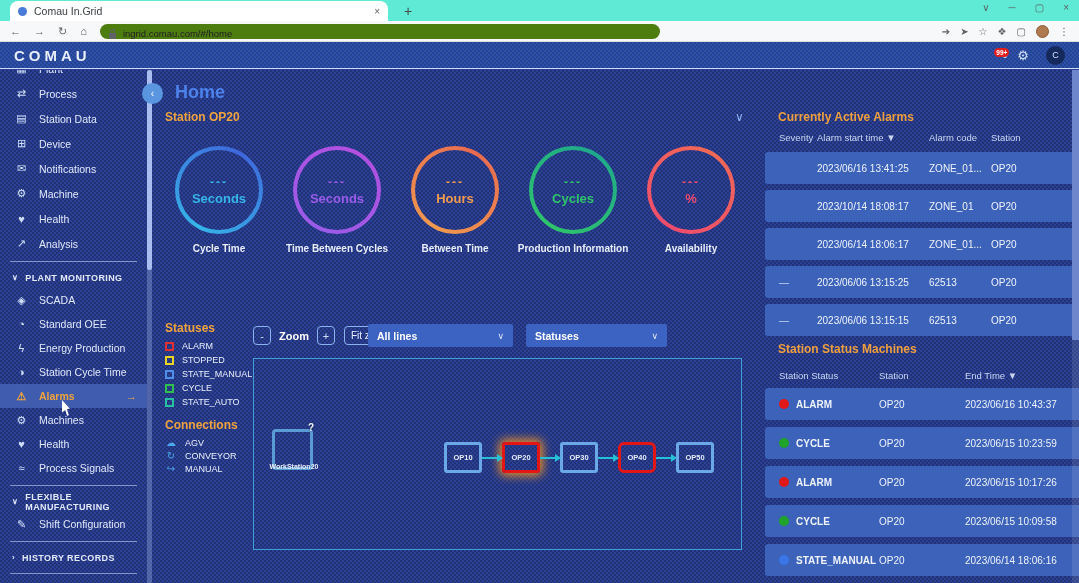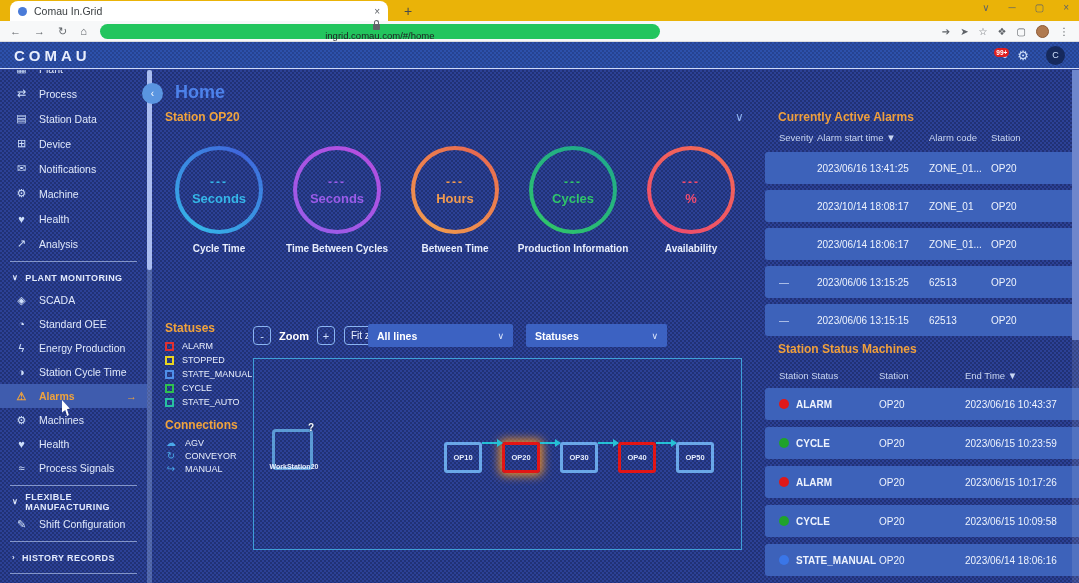--- a/index.html
+++ b/index.html
@@ -1,29 +1,29 @@
 <!DOCTYPE html>
 <html><head>
 <meta charset="utf-8">
 <style>
   *{margin:0;padding:0;box-sizing:border-box;}
   body{background:#202124;font-family:"Liberation Sans",sans-serif;}
   .screen{position:relative;width:1079px;height:583px;overflow:hidden;background:#2c4196;}
 
   
-  .tabstrip{position:absolute;top:0;left:0;right:0;height:21px;background:#eab308;display:flex;align-items:flex-end;}
+  .tabstrip{position:absolute;top:0;left:0;right:0;height:21px;background:#5eead4;display:flex;align-items:flex-end;}
   .tab{margin-left:10px;width:378px;height:20px;background:#fff;border-radius:8px 8px 0 0;display:flex;align-items:center;padding:0 8px;}
   .tab-fav{width:9px;height:9px;border-radius:50%;background:#4a7bd8;margin-right:7px;flex:none;}
   .tab-title{font-size:10.5px;color:#3c4043;white-space:nowrap;overflow:hidden;flex:1;}
   .tab-close{font-size:10px;color:#5f6368;margin-left:6px;}
   .newtab{font-size:14px;color:#474a4d;margin-left:16px;margin-bottom:2px;}
   .wincontrols{position:absolute;right:10px;top:2px;display:flex;gap:19px;color:#5f6368;font-size:10px;}
   .toolbar{position:absolute;top:21px;left:0;right:0;height:21px;background:#f7f8f9;border-bottom:1px solid #dadce0;display:flex;align-items:center;padding:0 10px;}
   .navico{color:#5f6368;font-size:11px;margin-right:13px;}
-  .urlbar{display:flex;align-items:center;background:#22c55e;border-radius:8px;height:15px;width:560px;padding:0 9px;flex-direction:column;}
+  .urlbar{display:flex;align-items:flex-end;background:#4d7c0f;border-radius:8px;height:15px;width:560px;padding:0 9px;}
   .lock{position:relative;width:7px;height:6px;background:#5f6368;border-radius:1px;margin-right:7px;flex:none;}
   .lock::before{content:"";position:absolute;top:-4px;left:1px;width:3px;height:4px;border:1px solid #5f6368;border-bottom:none;border-radius:3px 3px 0 0;}
   .url-text{font-size:9.5px;color:#202124;white-space:nowrap;}
   .toolicons{margin-left:auto;display:flex;align-items:center;gap:10px;color:#5f6368;font-size:10px;}
   .avatar-mini{width:13px;height:13px;border-radius:50%;background:#b07a50;border:1px solid #8d5a35;}
 
   
   .appheader{position:absolute;top:42px;left:0;right:0;height:27px;background:#2d51ab;border-bottom:1px solid #cdd9f7;
     background-image:conic-gradient(rgba(16,26,70,.25) 25%,transparent 0 50%,rgba(16,26,70,.25) 0 75%,transparent 0);background-size:4px 4px;
     display:flex;align-items:center;padding:0 14px;}
@@ -91,24 +91,24 @@
   .select{position:absolute;top:254px;height:23px;background:#3c62c2;border-radius:2px;display:flex;align-items:center;padding:0 9px;}
   .sel-lbl{color:#fff;font-size:10.5px;font-weight:bold;}
   .sel-chev{margin-left:auto;color:#dfe8fb;font-size:9px;}
   .select.lines{left:216px;width:145px;}
   .select.status{left:374px;width:141px;}
 
   .diagram{position:absolute;left:101px;top:288px;width:489px;height:192px;border:1px solid #3f9fd6;}
   .ws-node{position:absolute;left:18px;top:70px;width:41px;height:41px;border:3px solid #5b9bd5;border-radius:4px;}
   .ws-label{position:absolute;left:-13px;bottom:-3px;width:64px;text-align:center;color:#e8eefc;font-size:7px;font-weight:bold;}
   .q-badge{position:absolute;top:-10px;right:-4px;color:#f4f7ff;font-size:10px;font-weight:bold;text-shadow:0 0 2px #123;}
-  .chain{position:absolute;left:190px;top:83px;display:flex;align-items:flex-start;}
+  .chain{position:absolute;left:190px;top:83px;display:flex;align-items:center;}
   .node{width:38px;height:31px;border:3px solid #6aa8e8;border-radius:3px;display:flex;align-items:center;justify-content:center;
     color:#e4ecfb;font-size:7.5px;font-weight:bold;flex:none;}
-  .node.alarm{border-color:#e31515;}
+  .node.alarm{border-color:#e31515;border-radius:6px;}
   .node.alarm-selected{border-color:#e31515;box-shadow:0 0 10px 3px rgba(243,146,33,.9);}
   .arrow{position:relative;width:20px;height:2px;background:#25c0d5;flex:none;}
   .arrow::after{content:"";position:absolute;right:-1px;top:-3px;border-left:6px solid #25c0d5;border-top:4px solid transparent;border-bottom:4px solid transparent;}
 
   
   .rightpanel{position:absolute;left:765px;top:0;width:345px;bottom:0;}
   .rp-title{position:absolute;left:13px;color:#ef9f3c;font-size:12px;font-weight:bold;}
   .thead{position:absolute;left:0;right:0;display:grid;align-items:center;padding-left:14px;color:#c9d6f2;font-size:9.5px;}
   .grid-al{grid-template-columns:38px 112px 62px auto;}
   .grid-st{grid-template-columns:100px 86px auto;}

